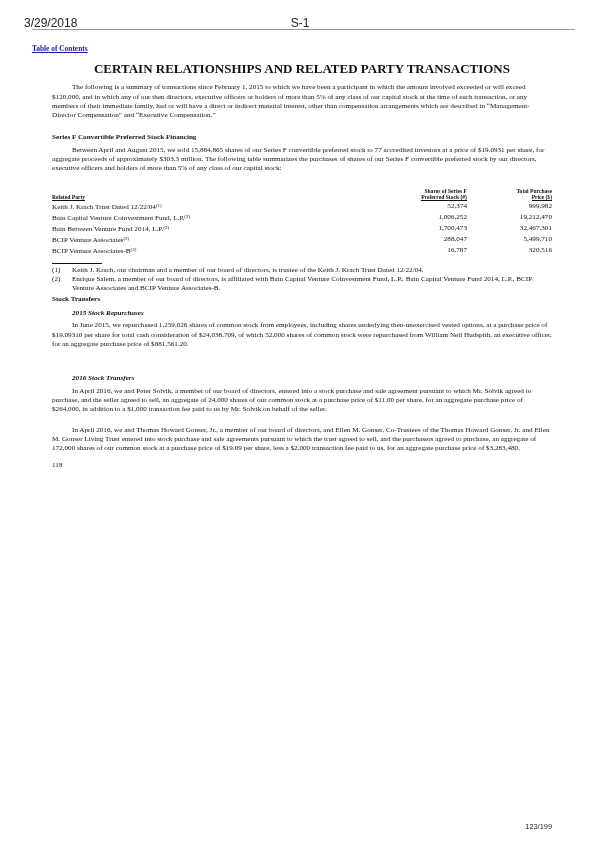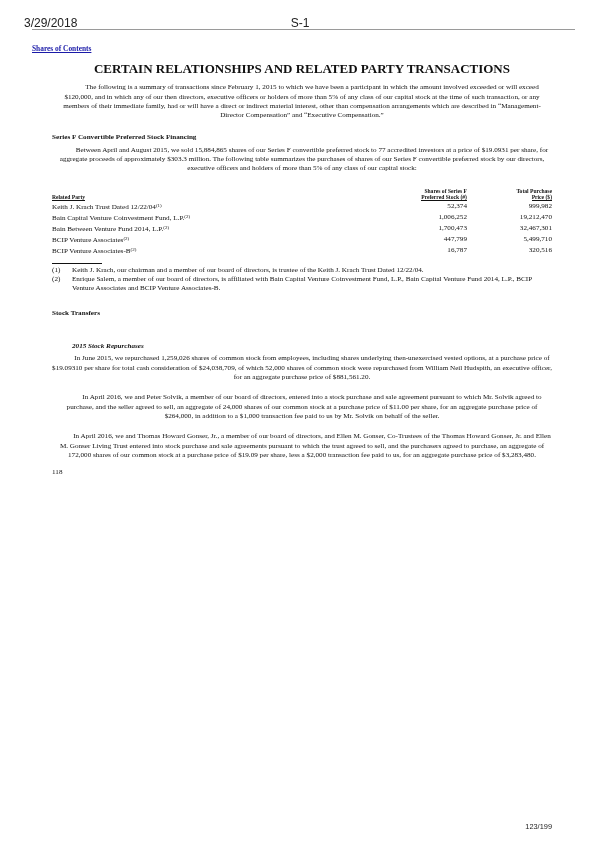--- a/index.html
+++ b/index.html
@@ -26,23 +26,23 @@
     }
     .content {
       position: absolute; top: 64px; left: 52px; width: 500px;
       font-size: 7.15px; line-height: 9.3px;
     }
     .section-title {
       text-align: center; font-weight: bold; font-size: 13px;
       margin: 0 0 10px 0;
     }
     p { margin: 0; }
-    .para { text-indent: 20px; margin-bottom: 0; text-align: center; }
+    .para { text-indent: 20px; margin-bottom: 0; }
     .subhead { font-weight: bold; margin-top: 13px; margin-bottom: 3px; }
-    .subhead-ital { font-weight: bold; font-style: italic; margin-left: 20px; margin-top: 24px; margin-bottom: 3px; }
+    .subhead-ital { font-weight: bold; font-style: italic; margin-left: 20px; margin-top: 5px; margin-bottom: 3px; }
     .spacer { height: 11px; }
 
     table.purchases {
       border-collapse: collapse; width: 500px; margin-top: 14px;
       font-size: 7.15px;
     }
     table.purchases th {
       font-size: 5.6px; line-height: 6.2px; font-weight: bold; vertical-align: bottom;
       padding: 0; text-align: right;
     }
@@ -73,21 +73,21 @@
   </style>
 </head>
 <body>
 
 <div class="print-header">
   <span class="date">3/29/2018</span>
   <span class="title">S-1</span>
 </div>
 <div class="header-rule"></div>
 
-<a class="toc-link">Shares of Contents</a>
+<a class="toc-link">Table of Contents</a>
 
 <div class="content">
   <h1 class="section-title">CERTAIN RELATIONSHIPS AND RELATED PARTY TRANSACTIONS</h1>
 
   <p class="para">The following is a summary of transactions since February 1, 2015 to which we have been a participant in which the amount involved exceeded or will exceed $120,000, and in which any of our then directors, executive officers or holders of more than 5% of any class of our capital stock at the time of such transaction, or any members of their immediate family, had or will have a direct or indirect material interest, other than compensation arrangements which are described in “Management-Director Compensation” and “Executive Compensation.”</p>
 
   <p class="subhead">Series F Convertible Preferred Stock Financing</p>
   <p class="para">Between April and August 2015, we sold 15,884,865 shares of our Series F convertible preferred stock to 77 accredited investors at a price of $19.0931 per share, for aggregate proceeds of approximately $303.3 million. The following table summarizes the purchases of shares of our Series F convertible preferred stock by our directors, executive officers and holders of more than 5% of any class of our capital stock:</p>
 
   <table class="purchases">
@@ -115,47 +115,48 @@
         <td class="shares">1,006,252</td>
         <td class="price">19,212,470</td>
       </tr>
       <tr class="table-row">
         <td class="party"><span>Bain Between Venture Fund 2014, L.P.</span><sup class="fn">(2)</sup></td>
         <td class="shares">1,700,473</td>
         <td class="price">32,467,301</td>
       </tr>
       <tr class="table-row">
         <td class="party"><span>BCIP Venture Associates</span><sup class="fn">(2)</sup></td>
-        <td class="shares">447,799</td>
+        <td class="shares">288,047</td>
         <td class="price">5,499,710</td>
       </tr>
       <tr class="table-row">
         <td class="party"><span>BCIP Venture Associates-B</span><sup class="fn">(2)</sup></td>
         <td class="shares">16,787</td>
         <td class="price">320,516</td>
       </tr>
     </tbody>
   </table>
 
   <div class="fn-rule"></div>
   <div class="footnote">
     <span class="num">(1)</span>
     <span class="txt">Keith J. Krach, our chairman and a member of our board of directors, is trustee of the Keith J. Krach Trust Dated 12/22/04.</span>
   </div>
   <div class="footnote">
     <span class="num">(2)</span>
     <span class="txt">Enrique Salem, a member of our board of directors, is affiliated with Bain Capital Venture Coinvestment Fund, L.P., Bain Capital Venture Fund 2014, L.P., BCIP Venture Associates and BCIP Venture Associates-B.</span>
   </div>
 
-  <p class="subhead" style="margin-top:16px">Stock Transfers</p>
+  <p class="subhead" style="margin-top:2px">Stock Transfers</p>
 
   <p class="subhead-ital">2015 Stock Repurchases</p>
   <p class="para">In June 2015, we repurchased 1,259,026 shares of common stock from employees, including shares underlying then-unexercised vested options, at a purchase price of $19.09310 per share for total cash consideration of $24,038,709, of which 52,000 shares of common stock were repurchased from William Neil Hudspith, an executive officer, for an aggregate purchase price of $881,561.20.</p>
   <div class="spacer"></div>
 
+  <p class="subhead-ital" style="margin-top:14px">2016 Stock Transfers</p>
   <p class="para">In April 2016, we and Peter Solvik, a member of our board of directors, entered into a stock purchase and sale agreement pursuant to which Mr. Solvik agreed to purchase, and the seller agreed to sell, an aggregate of 24,000 shares of our common stock at a purchase price of $11.00 per share, for an aggregate purchase price of $264,000, in addition to a $1,000 transaction fee paid to us by Mr. Solvik on behalf of the seller.</p>
   <div class="spacer"></div>
   <p class="para">In April 2016, we and Thomas Howard Gonser, Jr., a member of our board of directors, and Ellen M. Gonser, Co-Trustees of the Thomas Howard Gonser, Jr. and Ellen M. Gonser Living Trust entered into stock purchase and sale agreements pursuant to which the trust agreed to sell, and the purchasers agreed to purchase, an aggregate of 172,000 shares of our common stock at a purchase price of $19.09 per share, less a $2,000 transaction fee paid to us, for an aggregate purchase price of $3,283,480.</p>
 
   <p class="page-number">118</p>
 </div>
 
 <div class="print-footer">
   <span class="url">https://www.sec.gov/Archives/edgar/data/1261333/000119312518099555/d506878ds1.htm</span>
   <span class="pg">123/199</span>

